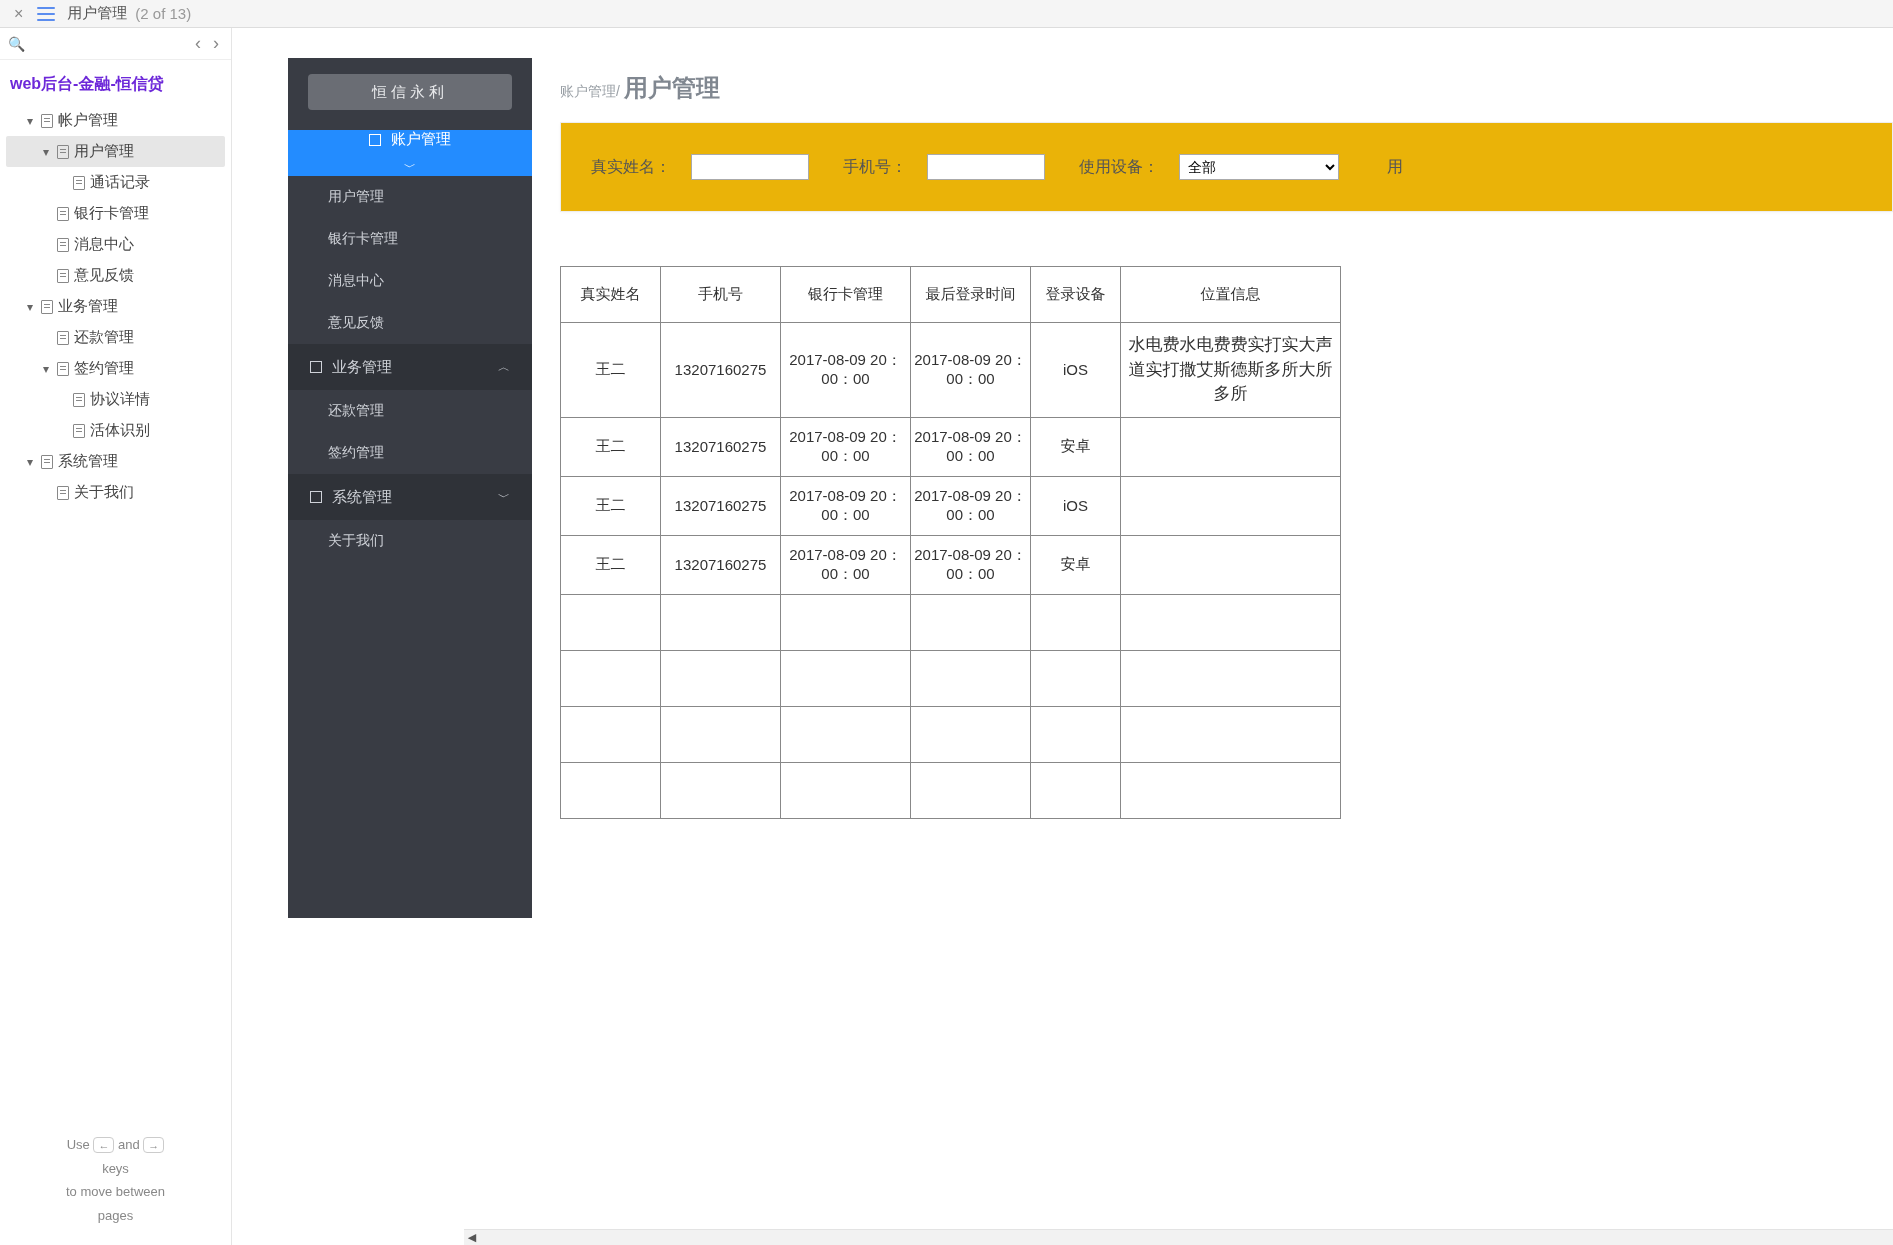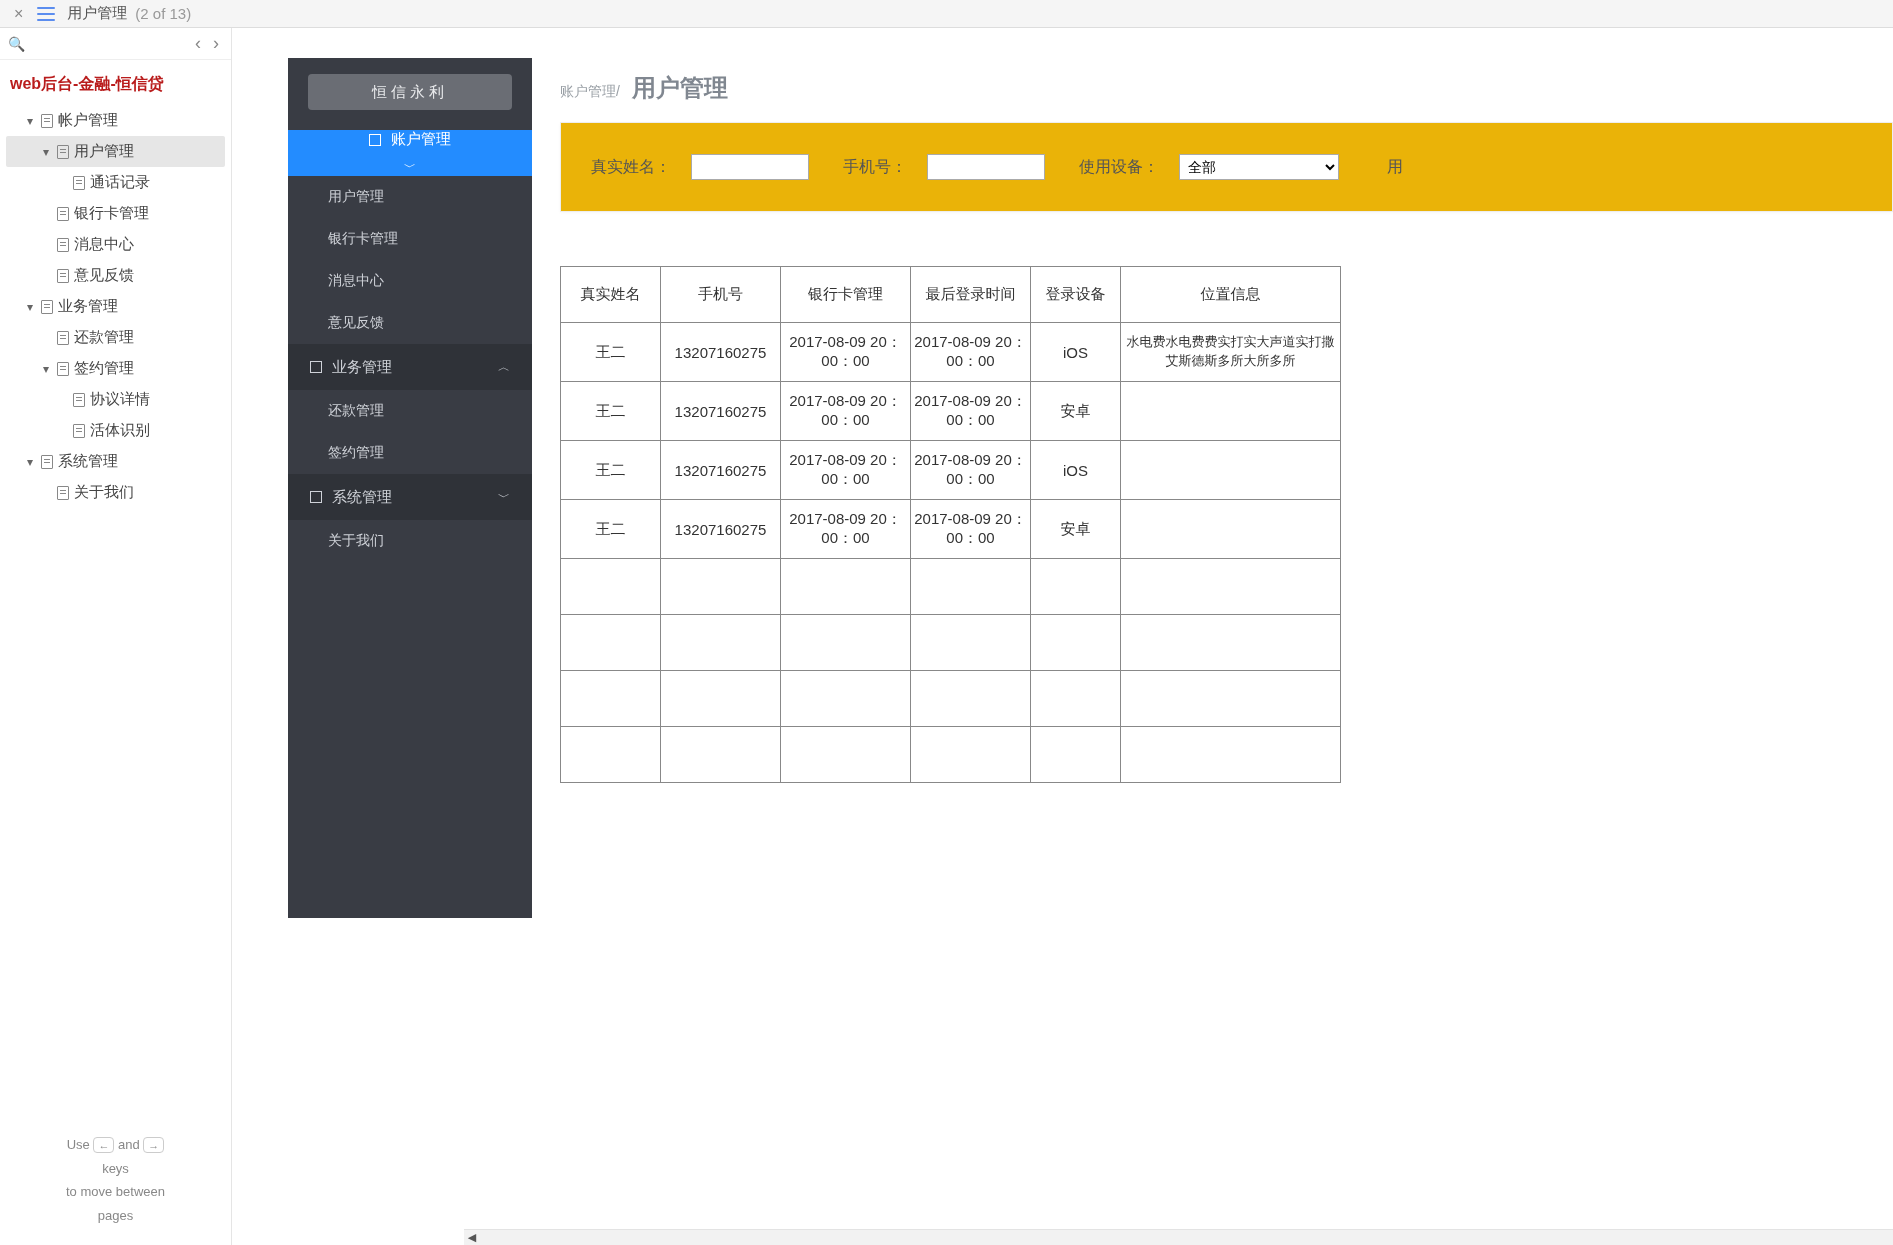--- a/index.html
+++ b/index.html
@@ -41,21 +41,21 @@
   display: flex; flex-direction: column;
 }
 .outline-top {
   height: 32px; display: flex; align-items: center; justify-content: space-between;
   padding: 0 8px; border-bottom: 1px solid #eee;
 }
 .search-icon { font-size: 14px; color: #888; }
 .navarrows { display: flex; gap: 4px; }
 .navarrow { color: #888; font-size: 18px; padding: 0 4px; cursor: pointer; }
 .outline-tree { flex: 1; padding: 8px 6px 0 6px; overflow: auto; }
-.tree-root-title { font-weight: bold; font-size: 16px; color: #b91c1c; padding: 6px 4px 10px 4px; }
+.tree-root-title { font-weight: bold; font-size: 16px; color: #6d28d9; padding: 6px 4px 10px 4px; }
 .tree-item {
   display: flex; align-items: center; gap: 5px; padding: 6px 4px 6px 4px;
   color: #444; font-size: 15px; cursor: pointer; border-radius: 2px;
 }
 .tree-item.selected { background: #e6e6e6; }
 .tree-caret { width: 12px; text-align: center; color: #666; font-size: 12px; }
 .tree-page-icon {
   width: 12px; height: 14px; border: 1px solid #888; border-radius: 1px; display: inline-block;
   position: relative; flex-shrink: 0;
 }
@@ -99,21 +99,21 @@
 .menu-header.darker { background: #2f3238; }
 .menu-header-left { display: flex; align-items: center; gap: 10px; }
 .square-icon { width: 12px; height: 12px; border: 1.5px solid currentColor; display: inline-block; }
 .chev { font-size: 12px; opacity: .9; }
 .submenu-item {
   padding: 12px 22px 12px 40px; font-size: 14px; color: #cfd2d8; cursor: pointer;
 }
 
 
 .content { flex: 1; padding: 0 0 0 28px; }
-.breadcrumb-row { padding: 14px 0 18px 0; display: flex; align-items: baseline; gap: 12px; }
+.breadcrumb-row { padding: 14px 0 18px 0; display: flex; align-items: baseline; gap: 4px; }
 .crumb-small { color: #9aa0a6; font-size: 14px; }
 .crumb-big { color: #808790; font-size: 24px; font-weight: 600; }
 
 .filter-card {
   background: #eab308; border: 1px solid #eee; box-shadow: 0 1px 3px rgba(0,0,0,.03);
   padding: 26px 30px; display: flex; align-items: center; gap: 20px; flex-wrap: nowrap;
   min-height: 90px;
 }
 .f-label { color: #555; font-size: 16px; white-space: nowrap; }
 .f-input {
@@ -132,21 +132,21 @@
   border: 1px solid #888; padding: 10px 0; text-align: center; vertical-align: middle;
   height: 56px;
 }
 table.data th { font-weight: 500; background: #fff; }
 .col-name { width: 100px; }
 .col-phone { width: 120px; }
 .col-t1 { width: 130px; }
 .col-t2 { width: 120px; }
 .col-dev { width: 90px; }
 .col-loc { width: 220px; }
-td.loc { font-size: 13px; line-height: 1.45; }
+td.loc { font-size: 17px; line-height: 1.45; }
 
 .h-scroll-track {
   position: absolute; left: 232px; right: 0; bottom: 0; height: 16px;
   background: #f2f2f2; border-top: 1px solid #e3e3e3;
 }
 .h-scroll-btn {
   position: absolute; top: 0; bottom: 0; width: 16px; display: flex; align-items: center; justify-content: center;
   color: #555; font-size: 11px; cursor: pointer;
 }
 .h-scroll-btn.left { left: 0; }

